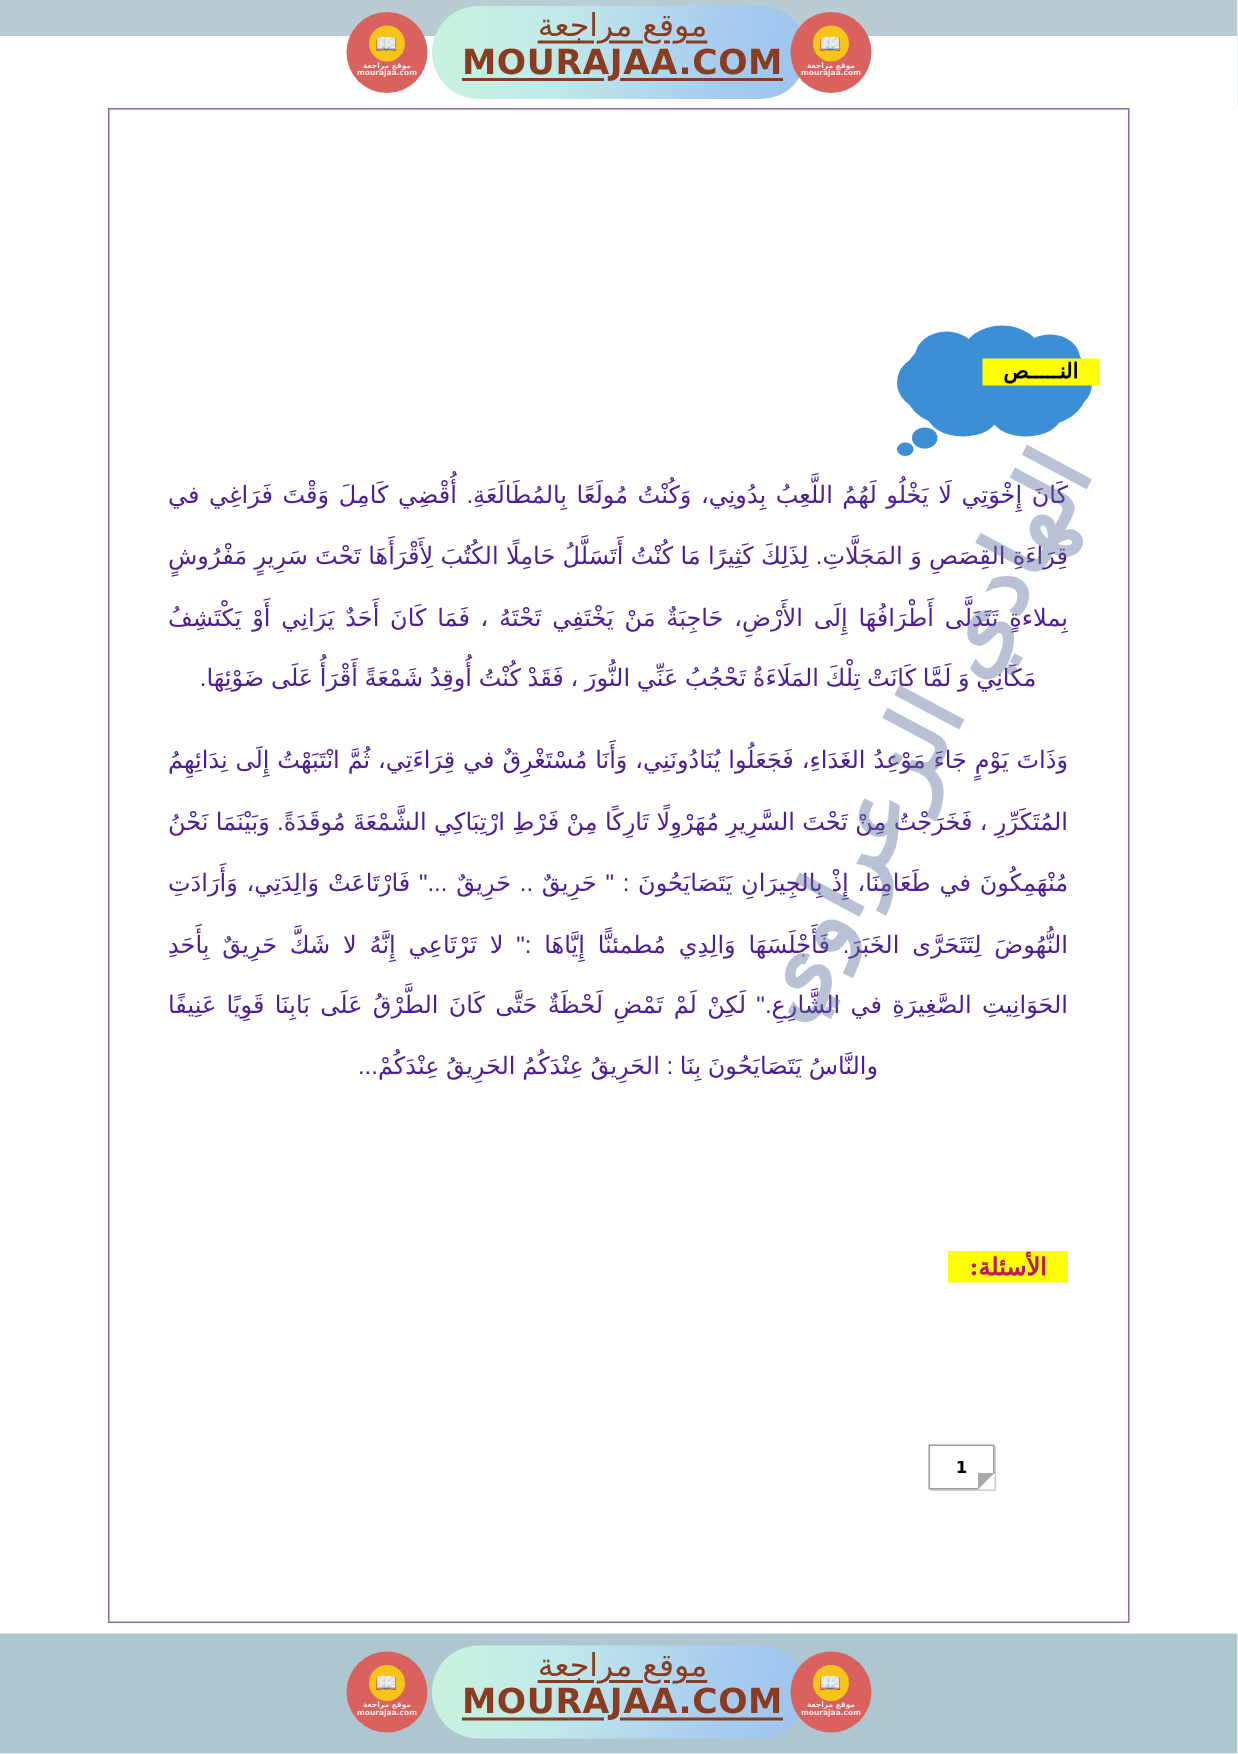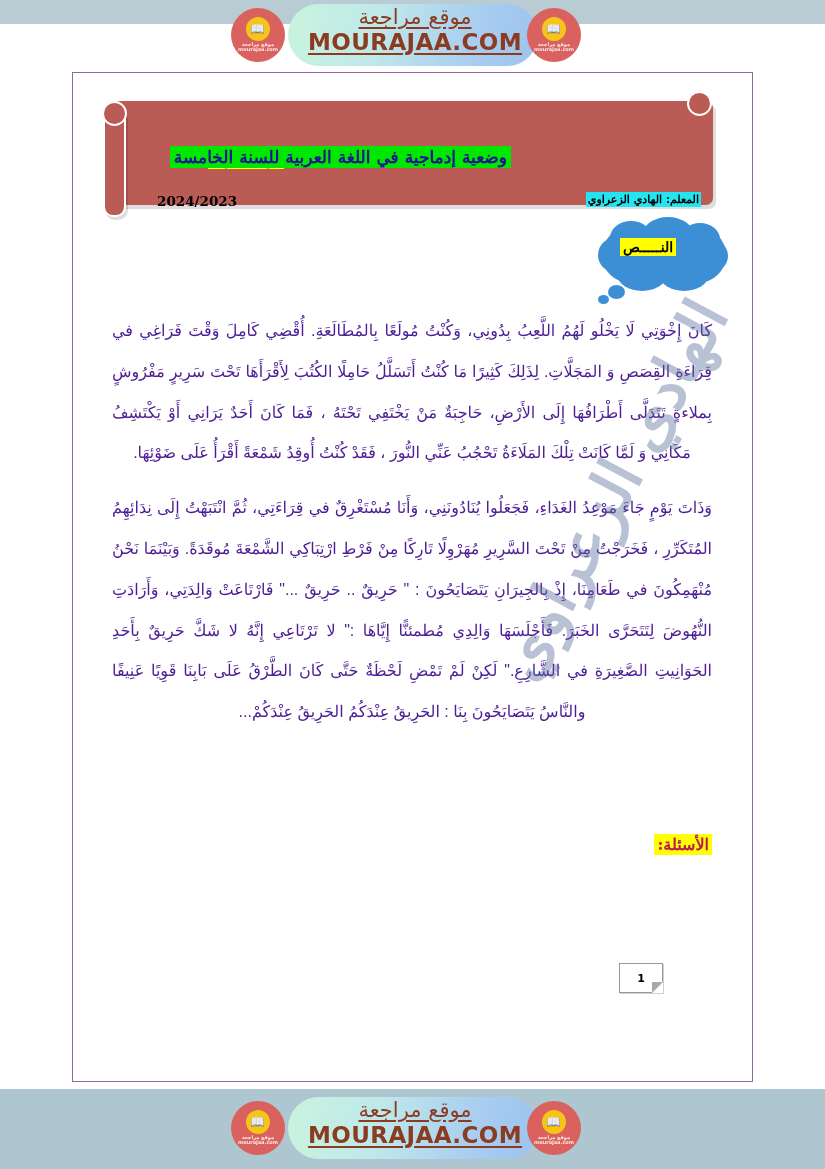--- a/index.html
+++ b/index.html
@@ -71,21 +71,21 @@
     box-shadow:2px 3px 0 rgba(0,0,0,.13);
   }
   .scroll-roll.left{left:4px;top:8px;}
   .scroll-curl{
     position:absolute;width:21px;height:21px;border:2.5px solid #ffffff;
     border-radius:50%;background:#bb5b56;
   }
   .scroll-curl.tl{left:3px;top:4px;}
   .scroll-curl.tr{left:588px;top:-6px;}
 
-  .hl-yellow{background:#ffff00;padding:1px 3px;}
+  .hl-yellow{background:#ffff00;padding:1px 14px;margin-left:35px;}
   .hl-green{background:#00e800;padding:1px 4px;}
   .hl-cyan{background:#25e4f2;padding:1px 2px;}
 
   .unit-label{
     position:absolute;right:435px;top:56px;
     font-size:12.5px;font-weight:bold;color:#000;
     font-family:"DejaVu Serif","Liberation Serif",serif;
   }
   .dash-sep{
     position:absolute;right:385px;top:60px;font-size:13px;color:#000;font-weight:bold;
@@ -208,38 +208,20 @@
   </div>
 
   <div class="banner-text">
     <div class="banner-ar">موقع مراجعة</div>
     <div class="banner-url">MOURAJAA.COM</div>
   </div>
 </div>
 
 <div class="page-sheet">
 
-  <div class="scroll-banner">
-    <div class="scroll-body"></div>
-    <div class="scroll-roll left"></div>
-    <div class="scroll-curl tl"></div>
-    <div class="scroll-curl tr"></div>
-
-    <div class="unit-label">
-      <span class="hl-yellow">الوحدة الأولى</span>
-    </div>
-    <div class="dash-sep">-</div>
-    <div class="doc-title">
-      <span class="hl-green">وضعية إدماجية في اللغة العربية للسنة الخامسة</span>
-    </div>
-    <div class="year-label">2024/2023</div>
-    <div class="teacher-label">
-      <span class="hl-cyan">المعلم: الهادي الزعراوي</span>
-    </div>
-  </div>
 
   <div class="cloud-wrap">
     <div class="cloud-blob cloud-main"></div>
     <div class="cloud-blob c1"></div>
     <div class="cloud-blob c2"></div>
     <div class="cloud-blob c3"></div>
     <div class="cloud-blob c4"></div>
     <div class="cloud-blob c5"></div>
     <div class="cloud-blob c6"></div>
     <div class="cloud-blob c7"></div>

